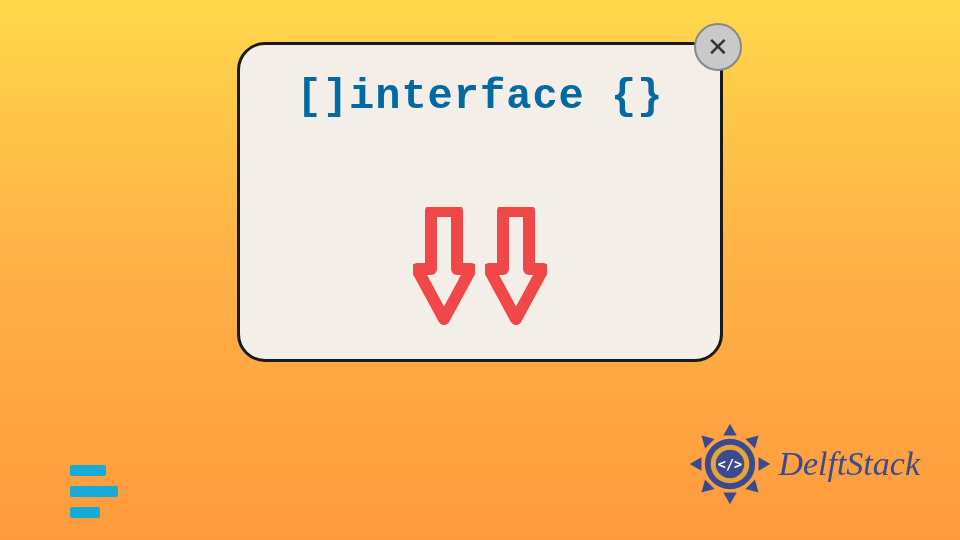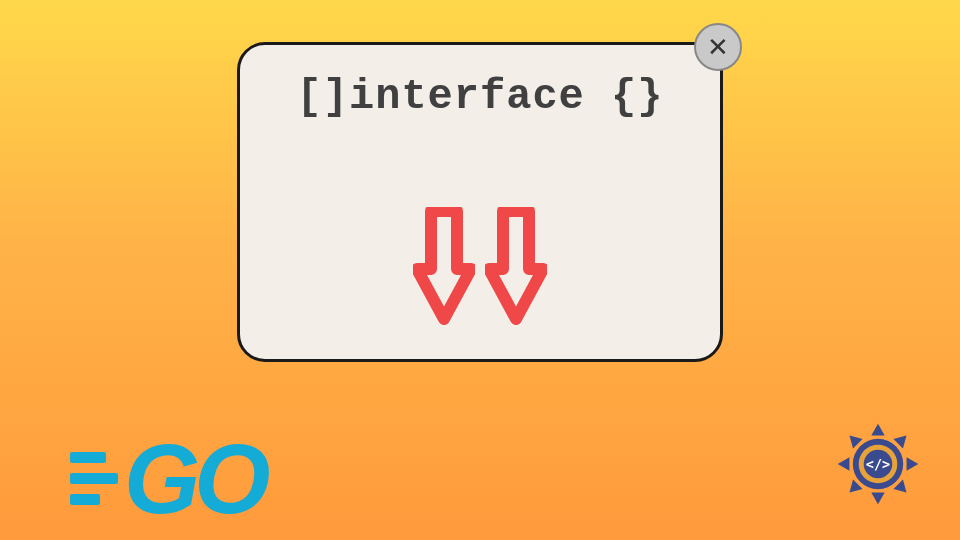--- a/index.html
+++ b/index.html
@@ -23,21 +23,21 @@
     display: flex;
     flex-direction: column;
     align-items: center;
     justify-content: space-between;
     padding: 28px 20px 34px 20px;
   }
   .code-text {
     font-family: "Courier New", Courier, monospace;
     font-weight: 700;
     font-size: 42px;
-    color: #404040;
+    color: #0369a1;
     letter-spacing: 1px;
   }
   .arrow-wrap {
     display: flex;
     gap: 10px;
   }
   .close-btn {
     position: absolute;
     right: -22px;
     top: -22px;
@@ -122,21 +122,20 @@
     <span>✕</span>
   </div>
 </div>
 
 <div class="go-logo">
   <div class="go-lines">
     <div class="go-line" style="width:36px;"></div>
     <div class="go-line" style="width:48px;"></div>
     <div class="go-line" style="width:30px;"></div>
   </div>
-  <div class="go-text">GO</div>
 </div>
 
 <div class="delft-logo">
   <div class="delft-icon">
     <svg width="84" height="84" viewBox="0 0 100 100">
       <g transform="translate(50,50)">
         <g fill="#3a4a8f">
           <polygon points="0,-48 8,-34 -8,-34"></polygon>
           <polygon points="0,48 8,34 -8,34"></polygon>
           <polygon points="-48,0 -34,8 -34,-8"></polygon>
@@ -146,13 +145,14 @@
           <polygon transform="rotate(45)" points="-48,0 -34,8 -34,-8"></polygon>
           <polygon transform="rotate(45)" points="48,0 34,8 34,-8"></polygon>
         </g>
         <circle r="30" fill="#3a4a8f"></circle>
         <circle r="23" fill="#e8a23a"></circle>
         <circle r="17" fill="#3a4a8f"></circle>
         <text x="0" y="6" text-anchor="middle" fill="#ffffff" font-size="16" font-family="monospace" font-weight="bold">&lt;/&gt;</text>
       </g>
     </svg>
   </div>
+  <div class="delft-text">DelftStack</div>
 </div>
 
 </body></html>

